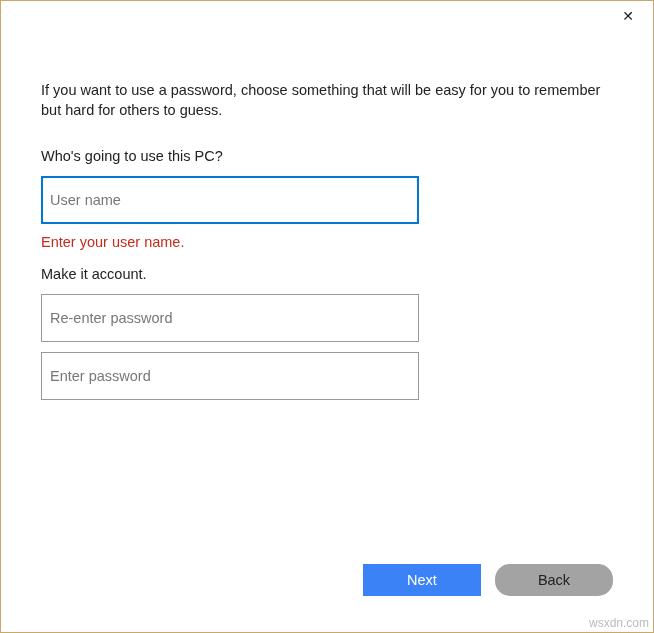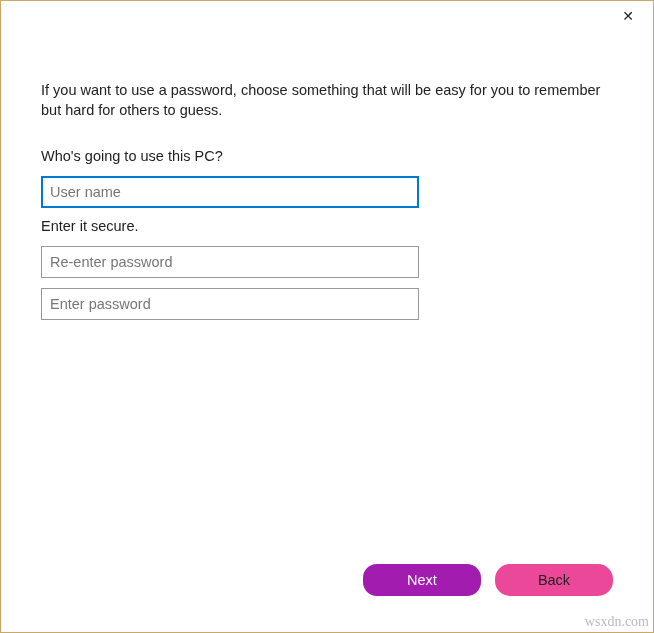--- a/index.html
+++ b/index.html
@@ -53,21 +53,21 @@
       margin-bottom: 28px;
     }
     .section-label {
       font-size: 14.5px;
       font-weight: 400;
       color: #222;
       margin-bottom: 12px;
     }
     .field {
       width: 378px;
-      height: 32px;
+      height: 48px;
       border: 1px solid #999;
       padding: 0 8px;
       font-size: 14.5px;
       color: #555;
       font-family: inherit;
       outline: none;
       margin-bottom: 10px;
       display: block;
     }
     .field::placeholder {
@@ -95,52 +95,52 @@
       height: 32px;
       border: none;
       font-size: 14.5px;
       font-family: inherit;
       cursor: pointer;
       display: flex;
       align-items: center;
       justify-content: center;
     }
     .btn-primary {
-      background: #a21caf;
+      background: #3b82f6;
       color: #fff;
-      border-radius: 14px;
     }
     .btn-secondary {
-      background: #ec4899;
+      background: #a3a3a3;
       color: #222;
       border-radius: 15px;
     }
     .watermark {
       position: absolute;
       right: 4px;
       bottom: 2px;
-      font-size: 14px;
+      font-size: 12px;
       color: #bbb;
-      font-family: Liberation Serif, serif;
+      font-family: Liberation Sans, sans-serif;
     }
   </style>
 </head>
 <body>
 
 <div class="titlebar">
   <div class="close-btn">✕</div>
 </div>
 
 <div class="content">
   <p class="description">If you want to use a password, choose something that will be easy for you to remember but hard for others to guess.</p>
 
   <div class="section-label">Who's going to use this PC?</div>
   <input type="text" class="field focused" placeholder="User name" style="">
+  <div class="error-text">Enter your user name.</div>
 
-  <div class="section-label">Enter it secure.</div>
+  <div class="section-label">Make it account.</div>
   <input type="password" class="field" placeholder="Re-enter password" style="">
   <input type="password" class="field" placeholder="Enter password" style="">
 </div>
 
 <div class="footer">
   <button class="btn btn-primary">Next</button>
   <button class="btn btn-secondary">Back</button>
 </div>
 
 <div class="watermark">wsxdn.com</div>

